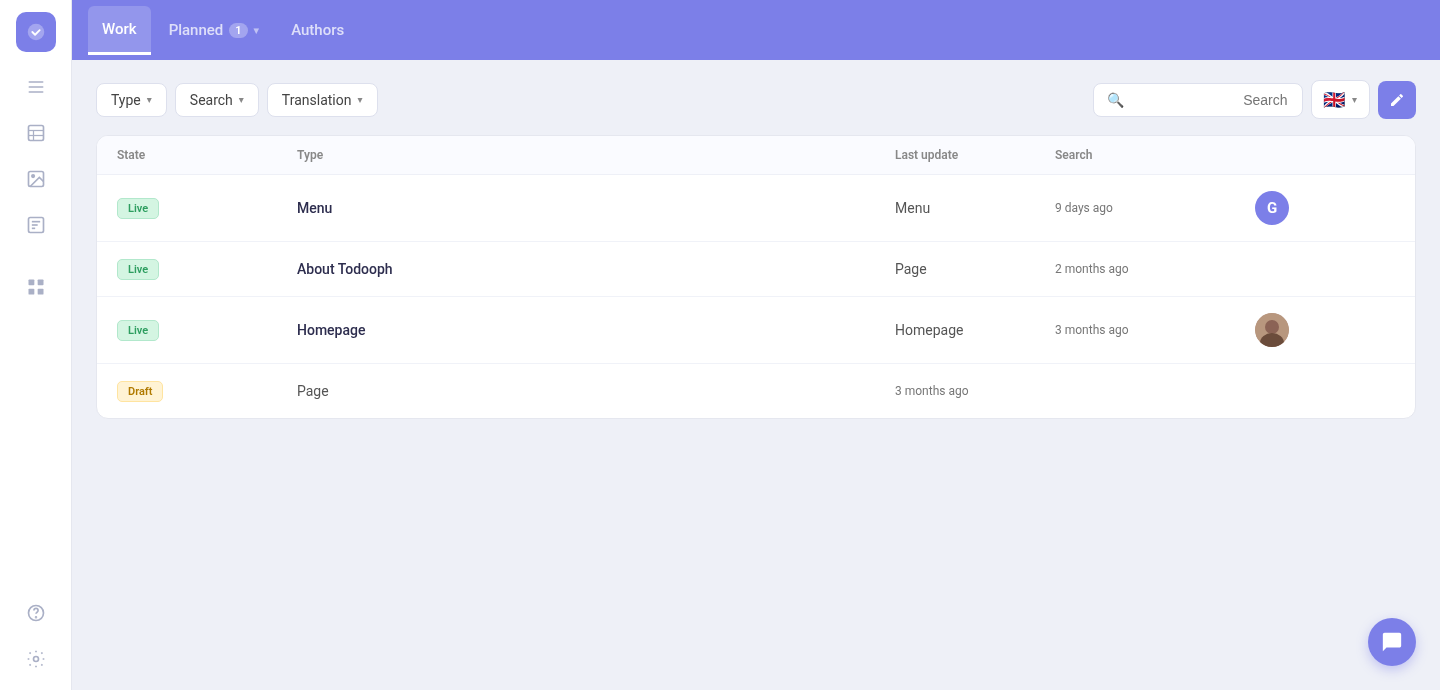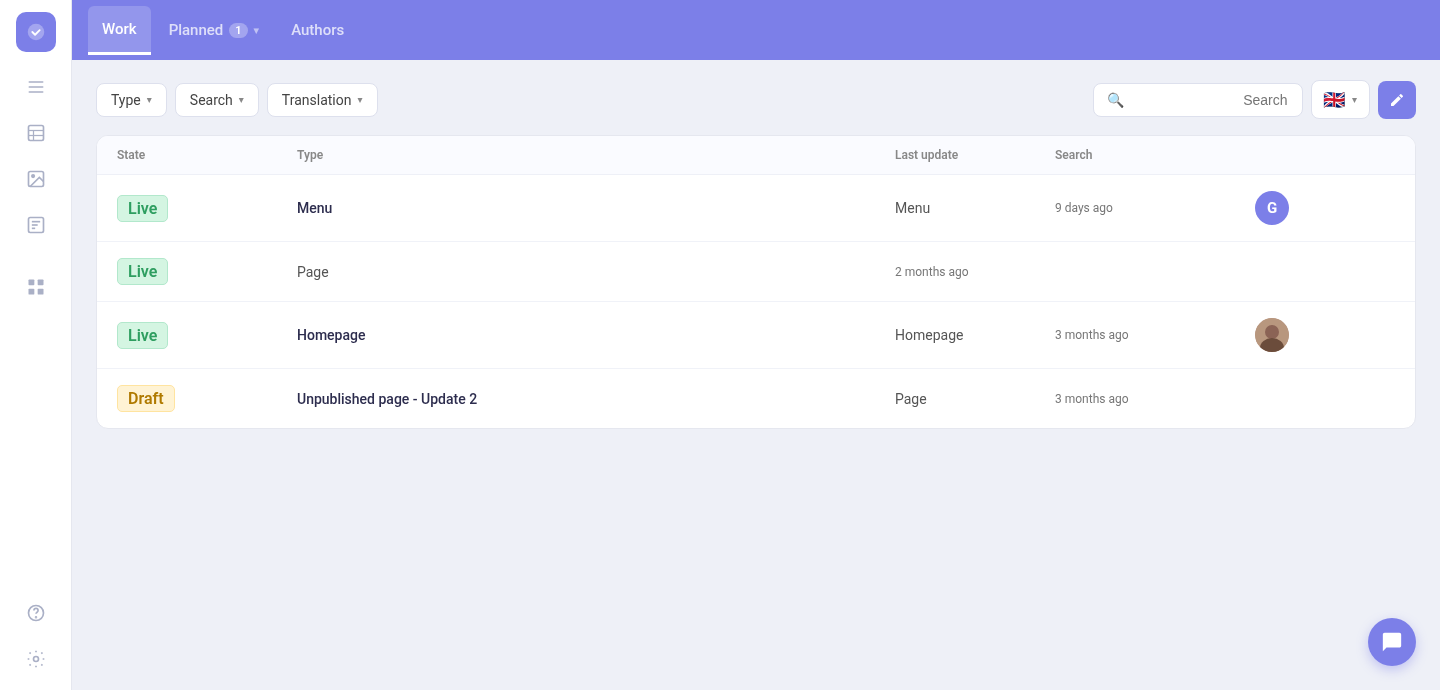--- a/index.html
+++ b/index.html
@@ -156,21 +156,21 @@
       padding: 16px 20px;
       border-bottom: 1px solid #f0f2f8;
       align-items: center;
     }
     .table-row:last-child { border-bottom: none; }
 
     .status-badge {
       display: inline-block;
       padding: 3px 10px;
       border-radius: 5px;
-      font-size: 16px;
+      font-size: 11px;
       font-weight: 600;
     }
     .status-live { background: #d4f5e2; color: #2e9e60; border: 1px solid #b2e8cc; }
     .status-draft { background: #fff3d4; color: #b07a00; border: 1px solid #ffe4a0; }
 
     .cell-name { font-size: 14px; font-weight: 500; color: #2d2d4e; }
     .cell-type { font-size: 14px; color: #555; }
     .cell-date { font-size: 12px; color: #777; }
 
     .author-avatar {
@@ -326,20 +326,21 @@
         <div class="cell-date">9 days ago</div>
         <div>
           <div class="author-avatar avatar-g">G</div>
         </div>
       </div>
 
       <div class="table-row">
         <div>
           <span class="status-badge status-live">Live</span>
         </div>
+        <div class="cell-name">About Todooph</div>
         <div class="cell-type">Page</div>
         <div class="cell-date">2 months ago</div>
         <div></div>
       </div>
 
       <div class="table-row">
         <div>
           <span class="status-badge status-live">Live</span>
         </div>
         <div class="cell-name">Homepage</div>
@@ -353,21 +354,20 @@
               <ellipse cx="17" cy="30" rx="12" ry="10" fill="#6b4c3b"></ellipse>
             </svg>
           </div>
         </div>
       </div>
 
       <div class="table-row">
         <div>
           <span class="status-badge status-draft">Draft</span>
         </div>
-        <div class="cell-name">Unpublished page - Update 2</div>
         <div class="cell-type">Page</div>
         <div class="cell-date">3 months ago</div>
         <div></div>
       </div>
     </div>
   </div>
 </div>
 
 <div class="chat-bubble">
   <svg viewBox="0 0 24 24">

